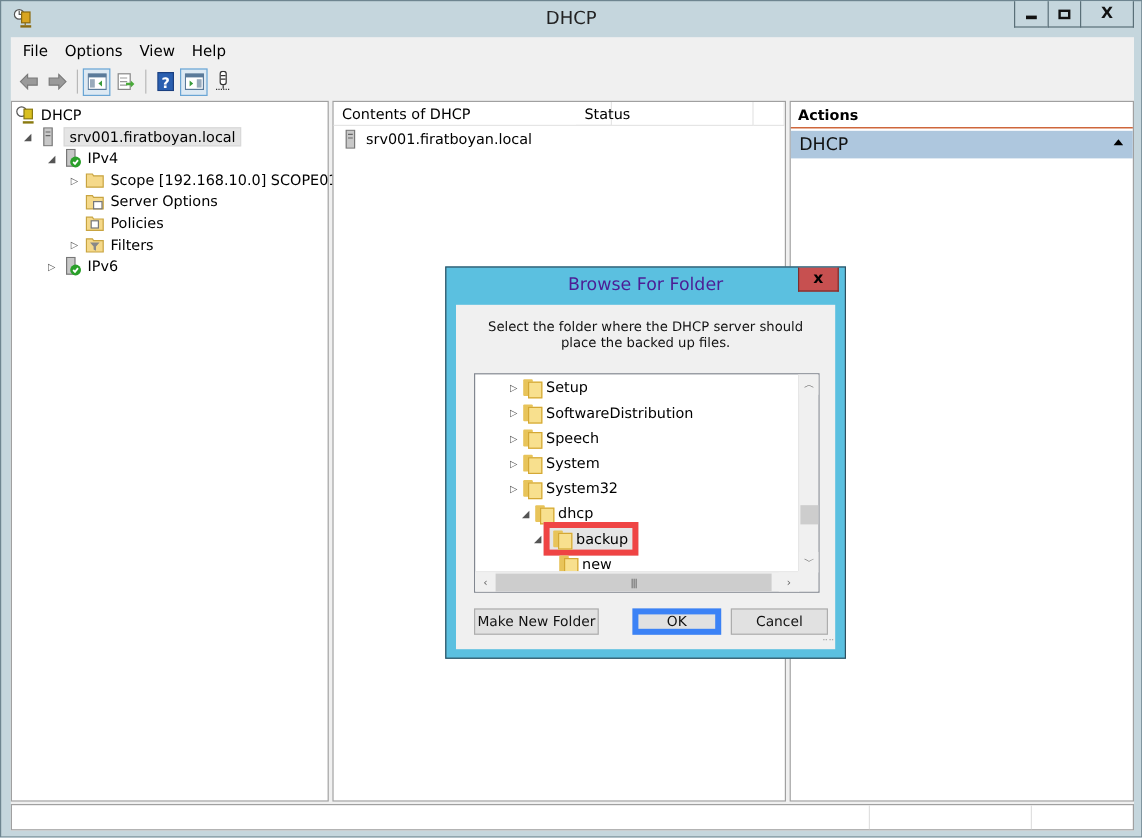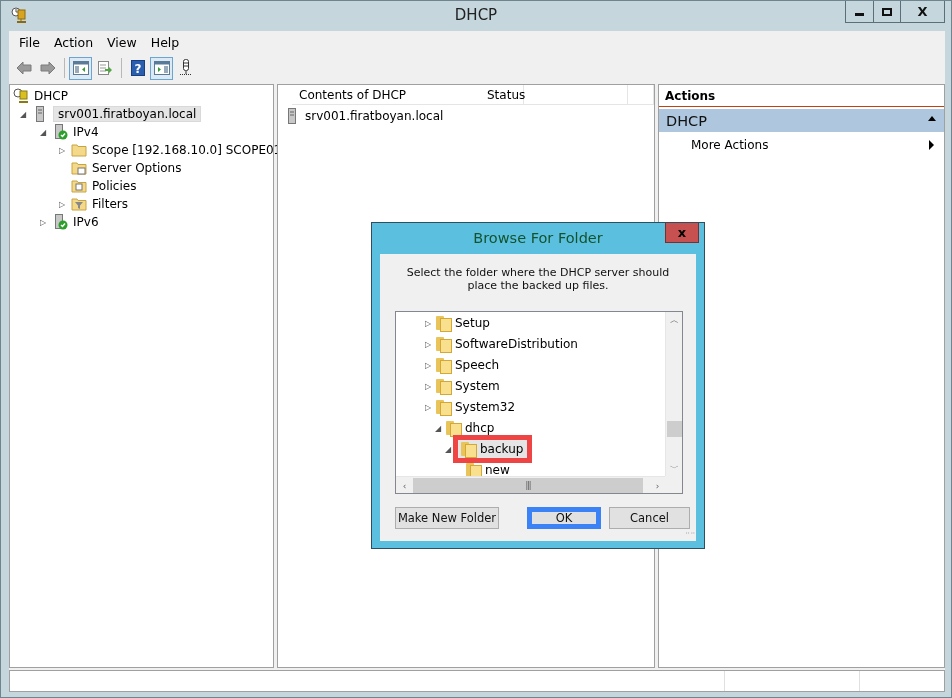--- a/index.html
+++ b/index.html
@@ -40,21 +40,21 @@
   .actions-group { position: absolute; left: 0; top: 24px; width: 100%; height: 23px; background: #aec7de; display: flex; align-items: center; padding-left: 7px; font-size: 14.5px; color: #111; }
   .actions-group .caret { position: absolute; right: 8px; top: 7px; width: 0; height: 0; border-left: 4px solid transparent; border-right: 4px solid transparent; border-bottom: 5px solid #000; }
   .action-item { position: absolute; left: 0; top: 50px; width: 100%; height: 20px; display: flex; align-items: center; padding-left: 32px; font-size: 12px; }
   .action-item .arrow { position: absolute; right: 10px; top: 5px; width: 0; height: 0; border-top: 5px solid transparent; border-bottom: 5px solid transparent; border-left: 5px solid #000; }
 
   .statusbar { position: absolute; left: 0; top: 639px; width: 936px; height: 22px; background: #fff; border: 1px solid #a0a0a0; display: flex; }
   .status-cell { height: 100%; border-right: 1px solid #e0e0e0; }
 
   
   .dialog { position: absolute; left: 371px; top: 222px; width: 334px; height: 327px; background: #5bc0e0; border: 1px solid #2f4f5f; }
-  .dlg-title { position: absolute; left: 0; right: 0; top: 7px; text-align: center; font-size: 14.5px; color: #14532d; }
+  .dlg-title { position: absolute; left: 0; right: 0; top: 7px; text-align: center; font-size: 14.5px; color: #4c1d95; }
   .dlg-close { position: absolute; right: 5px; top: 0; width: 34px; height: 20px; background: #c75050; border: 1px solid #7a2e2e; border-top: none; display: flex; align-items: center; justify-content: center; color: #000; font-weight: bold; font-size: 13px; }
   .dlg-body { position: absolute; left: 8px; top: 31px; width: 316px; height: 287px; background: #f0f0f0; }
   .dlg-msg { position: absolute; left: 13px; top: 12px; width: 290px; font-size: 11px; line-height: 13px; color: #111; text-align: center; }
   .folder-tree { position: absolute; left: 15px; top: 57px; width: 288px; height: 183px; background: #fff; border: 1px solid #828790; overflow: hidden; }
   .ft-row { position: absolute; height: 20px; display: flex; align-items: center; font-size: 12px; white-space: nowrap; }
   .folder { width: 16px; height: 16px; position: relative; display: inline-block; margin: 0 4px 0 2px; }
   .folder::before { content: ""; position: absolute; left: 1px; top: 1px; width: 8px; height: 14px; background: #e8c45a; border-radius: 1px; }
   .folder::after { content: ""; position: absolute; left: 5px; top: 3px; width: 10px; height: 12px; background: #f8e08e; border: 1px solid #d4a835; }
   .ft-sel { background: #e5e5e5; border: 5px solid #ef4444; padding: 1px 4px 1px 0; display: flex; align-items: center; }
 
@@ -93,21 +93,21 @@
       </div>
       <div class="win-btn close">
         <span>X</span>
       </div>
     </div>
   </div>
 
   <div class="client">
     <div class="menubar">
       <span class="menu-item">File</span>
-      <span class="menu-item">Action</span>
+      <span class="menu-item">Options</span>
       <span class="menu-item">View</span>
       <span class="menu-item">Help</span>
     </div>
 
     <div class="toolbar">
       <div class="tb-btn">
         <svg width="16" height="14" viewBox="0 0 16 14">
             <path d="M1 7 L7 1 L7 4 L15 4 L15 10 L7 10 L7 13 Z" fill="#9a9a9a" stroke="#7a7a7a"></path>
           </svg>
       </div>
@@ -237,44 +237,40 @@
               <rect x="3.5" y="0.5" width="7" height="14" fill="#c8c8c8" stroke="#777"></rect>
               <circle cx="11" cy="11" r="4.5" fill="#2aa02a"></circle>
               <path d="M9 11 L10.5 12.5 L13 9.5" stroke="#fff" stroke-width="1.5" fill="none"></path>
             </svg>
         </span>
         <span>IPv6</span>
       </div>
     </div>
 
     <div class="pane mid-pane">
-      <div class="col-header" style="left:14px; width:232px;">Contents of DHCP</div>
+      <div class="col-header" style="left:0; width:232px;">Contents of DHCP</div>
       <div class="col-header" style="left:202px; width:148px;">Status</div>
       <div class="col-header" style="left:350px; width:26px;"></div>
       <div class="tree-row" style="left:6px; top:22px;">
         <span class="ticon" style="margin-left:0">
           <svg width="16" height="16" viewBox="0 0 16 16">
               <rect x="4.5" y="0.5" width="7" height="15" fill="#c8c8c8" stroke="#777"></rect>
               <line x1="6" y1="4" x2="10" y2="4" stroke="#666"></line>
               <line x1="6" y1="7" x2="10" y2="7" stroke="#666"></line>
             </svg>
         </span>
         <span>srv001.firatboyan.local</span>
       </div>
     </div>
 
     <div class="pane right-pane">
       <div class="actions-header">Actions</div>
       <div class="actions-group">
         <span>DHCP</span>
         <span class="caret"></span>
-      </div>
-      <div class="action-item">
-        <span>More Actions</span>
-        <span class="arrow"></span>
       </div>
     </div>
 
     <div class="statusbar">
       <div class="status-cell" style="width:715px"></div>
       <div class="status-cell" style="width:135px"></div>
       <div class="status-cell" style="width:84px; border-right:none"></div>
     </div>
   </div>
 </div>

